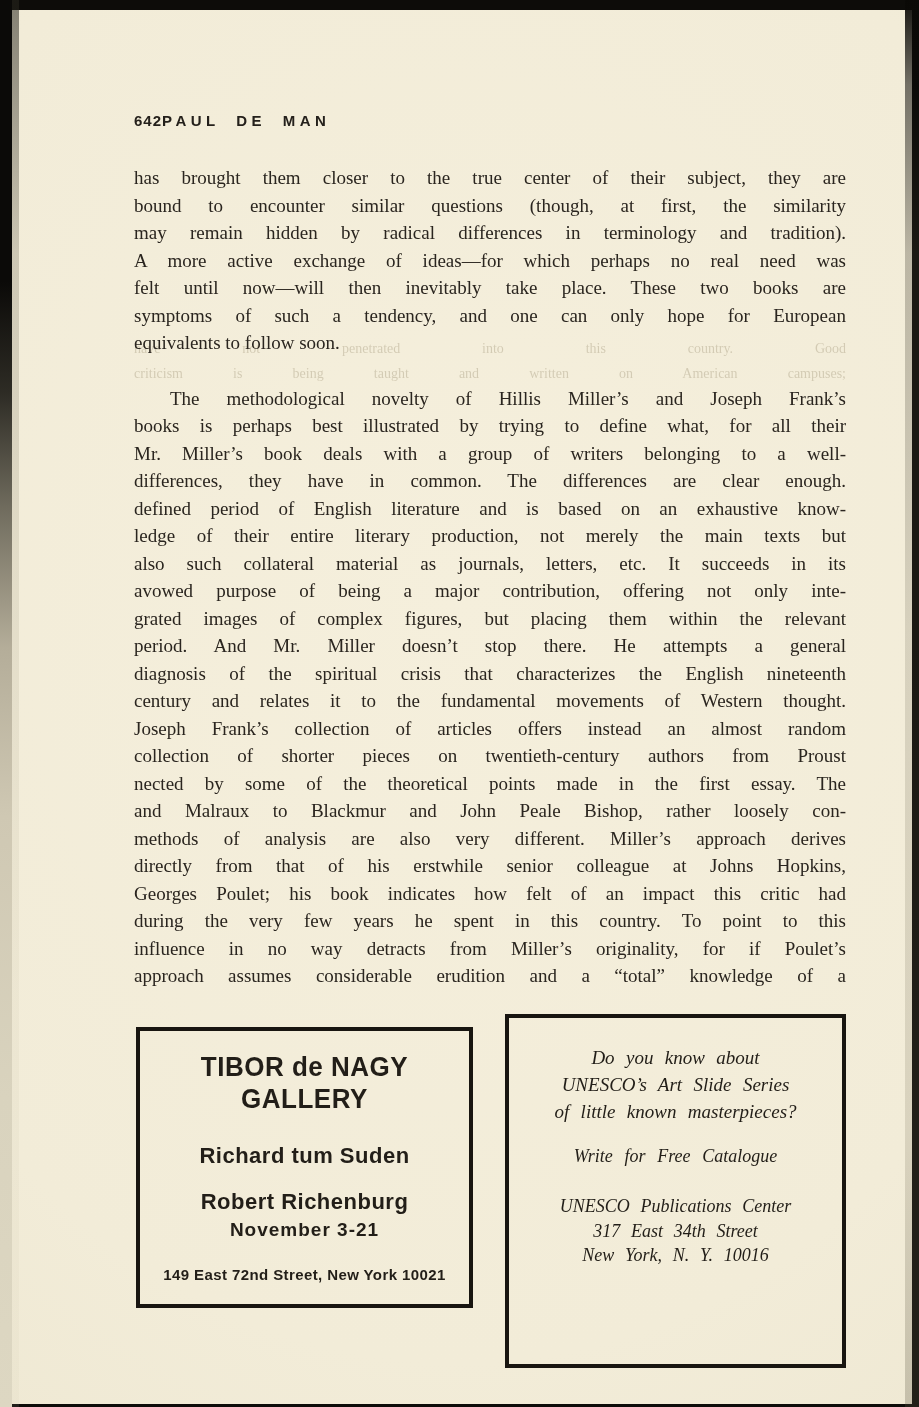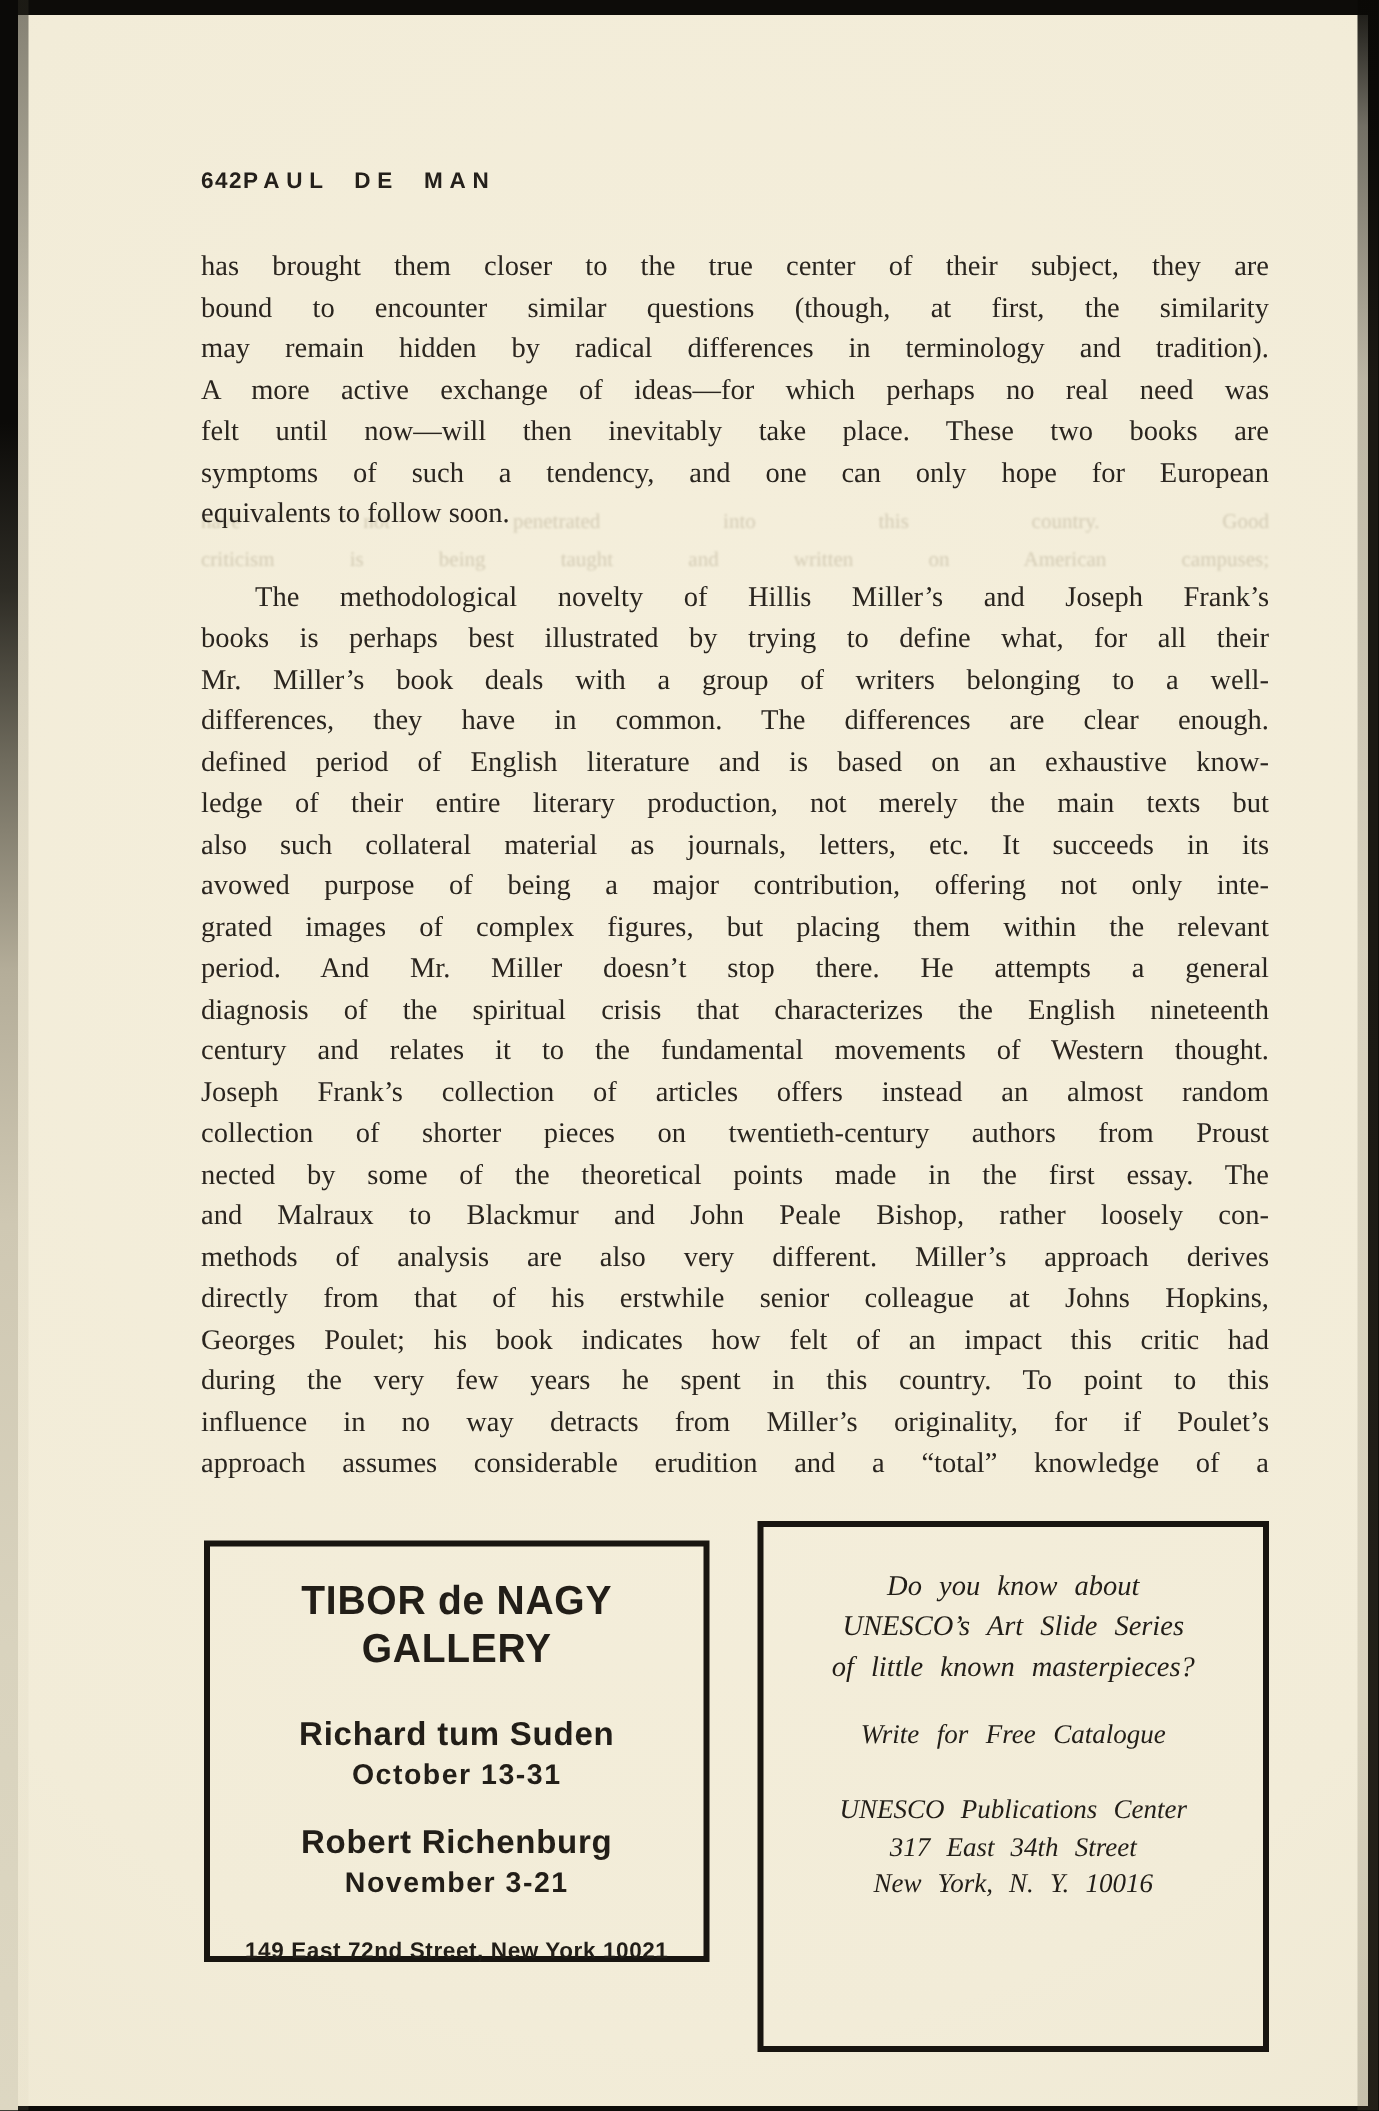--- a/index.html
+++ b/index.html
@@ -143,21 +143,20 @@
         <div class="line">Georges Poulet; his book indicates how felt of an impact this critic had</div>
         <div class="line">during the very few years he spent in this country. To point to this</div>
         <div class="line">influence in no way detracts from Miller’s originality, for if Poulet’s</div>
         <div class="line">approach assumes considerable erudition and a “total” knowledge of a</div>
       </div>
   </div>
 
   <div class="adbox ad-gallery">
     <div class="gal-title">TIBOR de NAGY GALLERY</div>
     <div class="gal-artist1">Richard tum Suden</div>
-    <div class="gal-dates1">October 13-31</div>
     <div class="gal-artist2">Robert Richenburg</div>
     <div class="gal-dates2">November 3-21</div>
     <div class="gal-address">149 East 72nd Street, New York 10021</div>
   </div>
 
   <div class="adbox ad-unesco">
     <div class="un-q">
       <div>Do you know about</div>
       <div>UNESCO’s Art Slide Series</div>
       <div>of little known masterpieces?</div>

